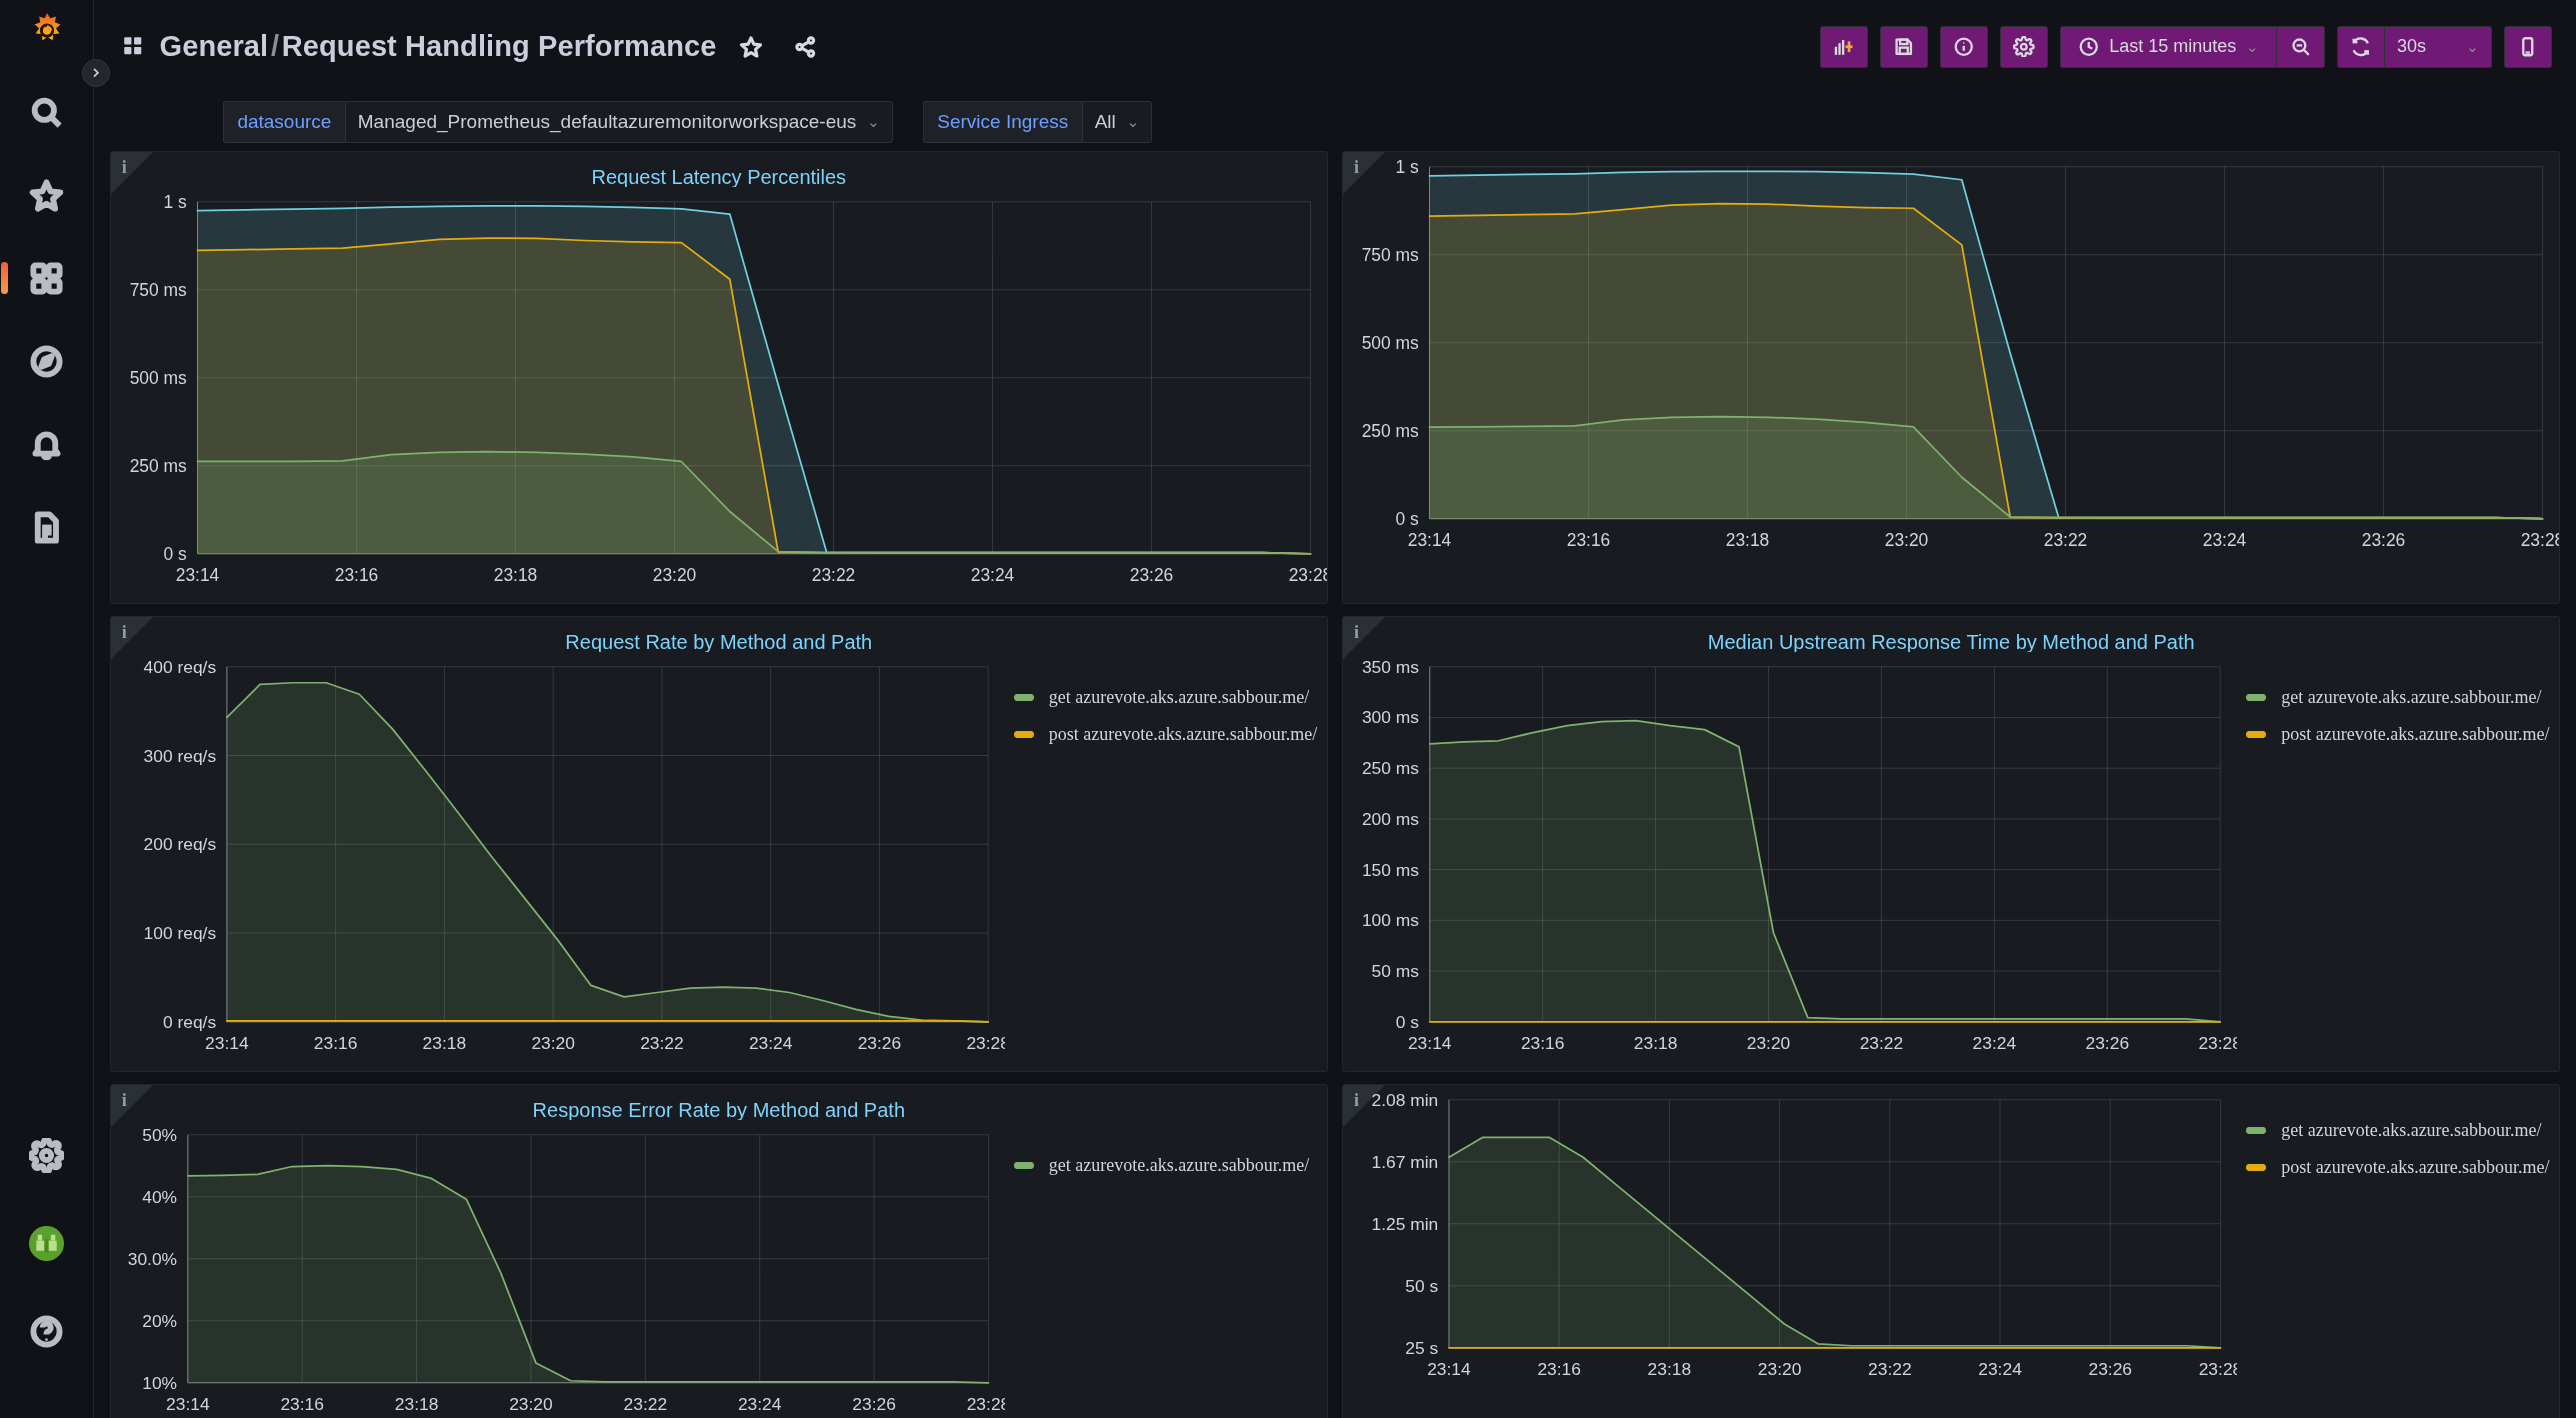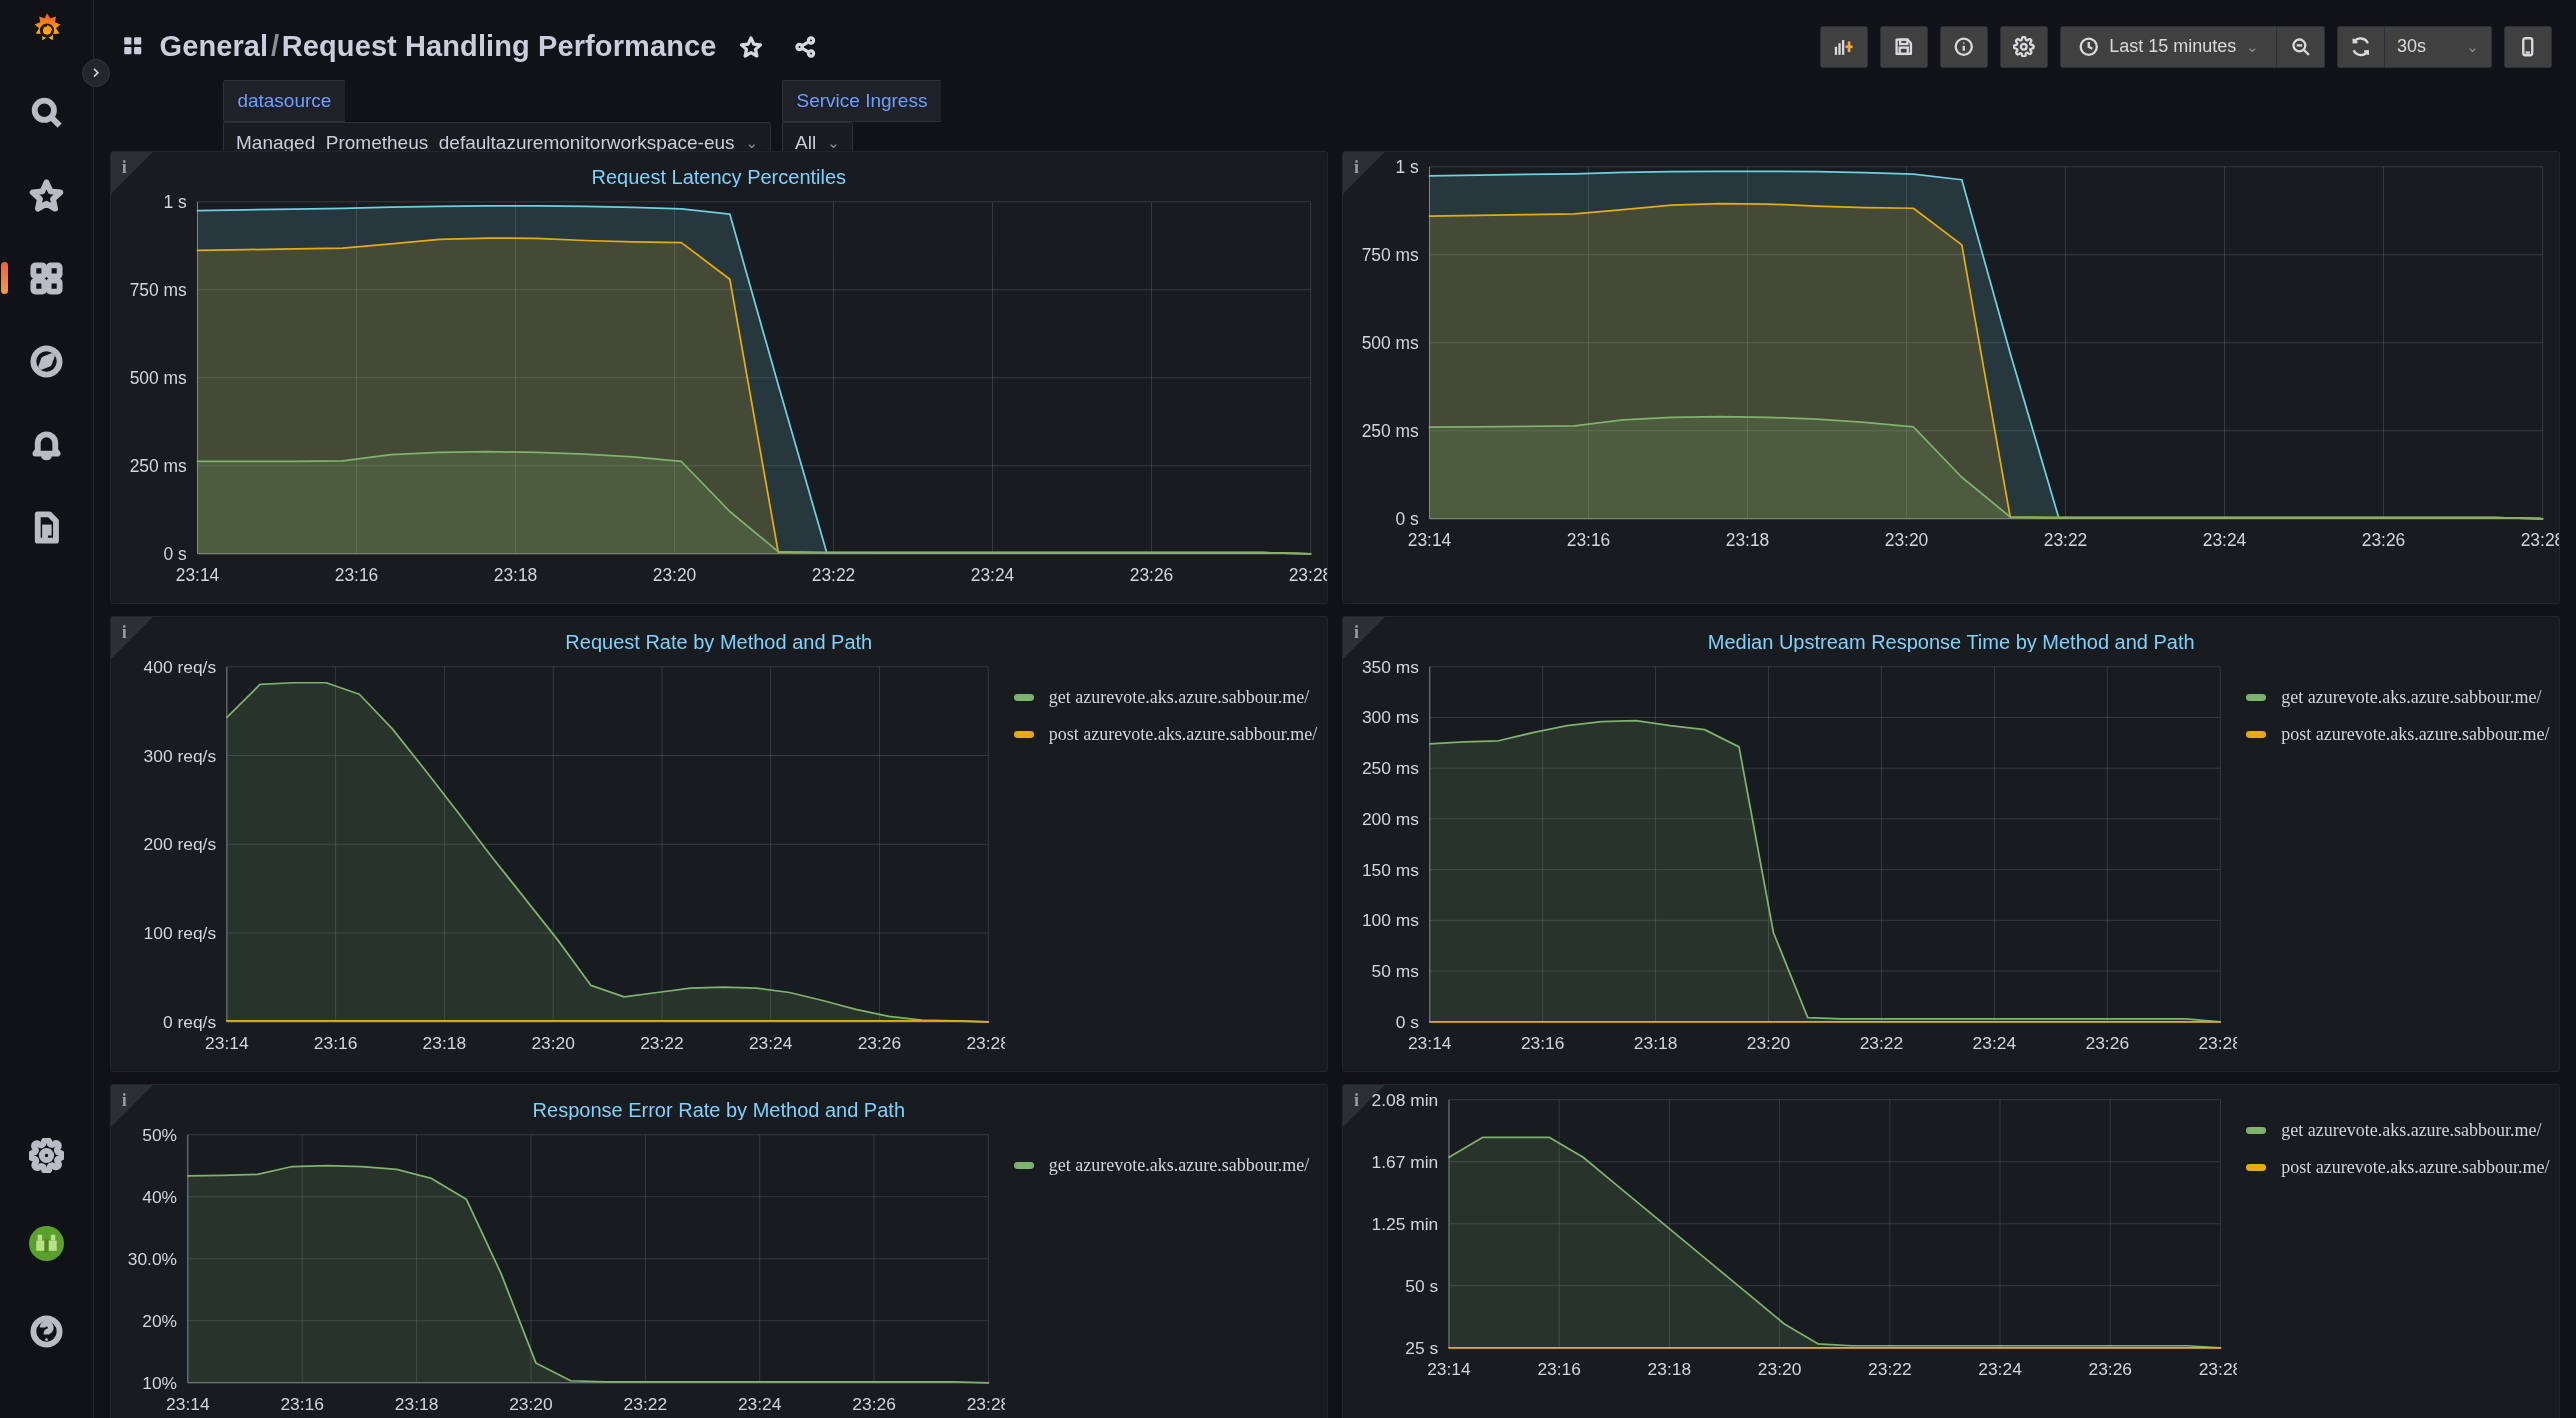--- a/index.html
+++ b/index.html
@@ -52,35 +52,35 @@
   }
   .dash-title-wrap { display: flex; align-items: center; gap: 16px; }
   .dash-grid-ico svg { width: 21.5px; height: 21.5px; fill: #ccccdc; }
   .dash-title { font-size: 29px; color: #ccccdc; white-space: nowrap; letter-spacing: 0.1px; font-weight: bold; }
   .dash-title .sep { color: #8e8e9a; padding: 0 2.7px; }
   .hdr-ico { width: 38px; height: 38px; display: flex; align-items: center; justify-content: center; }
   .hdr-ico svg { width: 24px; height: 24px; stroke: #d8d9de; fill: none; stroke-width: 3.2; }
 
   .topbar-right { margin-left: auto; display: flex; align-items: center; gap: 12px; }
   .tb-btn {
-    height: 42px; min-width: 48px; padding: 0 12px; background: #404040;
+    height: 42px; min-width: 48px; padding: 0 12px; background: #701a75;
     border: 0.7px solid #2e3038; border-radius: 2.7px;
     display: flex; align-items: center; justify-content: center; gap: 9.4px;
     color: #d8d9de; font-size: 18px;
   }
   .tb-btn svg { width: 21.5px; height: 21.5px; stroke: #d8d9de; fill: none; stroke-width: 2.6; }
   .tb-group { display: flex; align-items: center; }
   .tb-group .tb-btn { border-radius: 0; border-left-width: 0; }
   .tb-group .tb-btn:first-child { border-radius: 2.7px 0 0 2.7px; border-left-width: 0.7px; }
   .tb-group .tb-btn:last-child { border-radius: 0 2.7px 2.7px 0; gap: 40px; }
   .caret { font-size: 15.4px; color: #8e8e9a; }
 
   
   .varbar { height: 58px; display: flex; align-items: center; gap: 0; padding: 0 0 0 129px; flex: 0 0 58px; }
-  .var-group { display: flex; align-items: flex-start; margin-right: 11px; flex-direction: column; }
+  .var-group { display: flex; align-items: flex-start; margin-right: 30px; }
   .var-label {
     background: #1f2128; border: 0.7px solid #2e3038; border-right: none;
     border-radius: 2.7px 0 0 2.7px; display: flex; align-items: center; padding: 0 13.4px;
     color: #6e9fff; font-size: 19px; height: 42px;
   }
   .var-value {
     background: #181b1f; border: 0.7px solid #2e3038; border-radius: 0 2.7px 2.7px 0;
     display: flex; align-items: center; gap: 10.7px; padding: 0 12px; height: 42px;
     color: #ccccdc; font-size: 19px; white-space: nowrap;
   }

